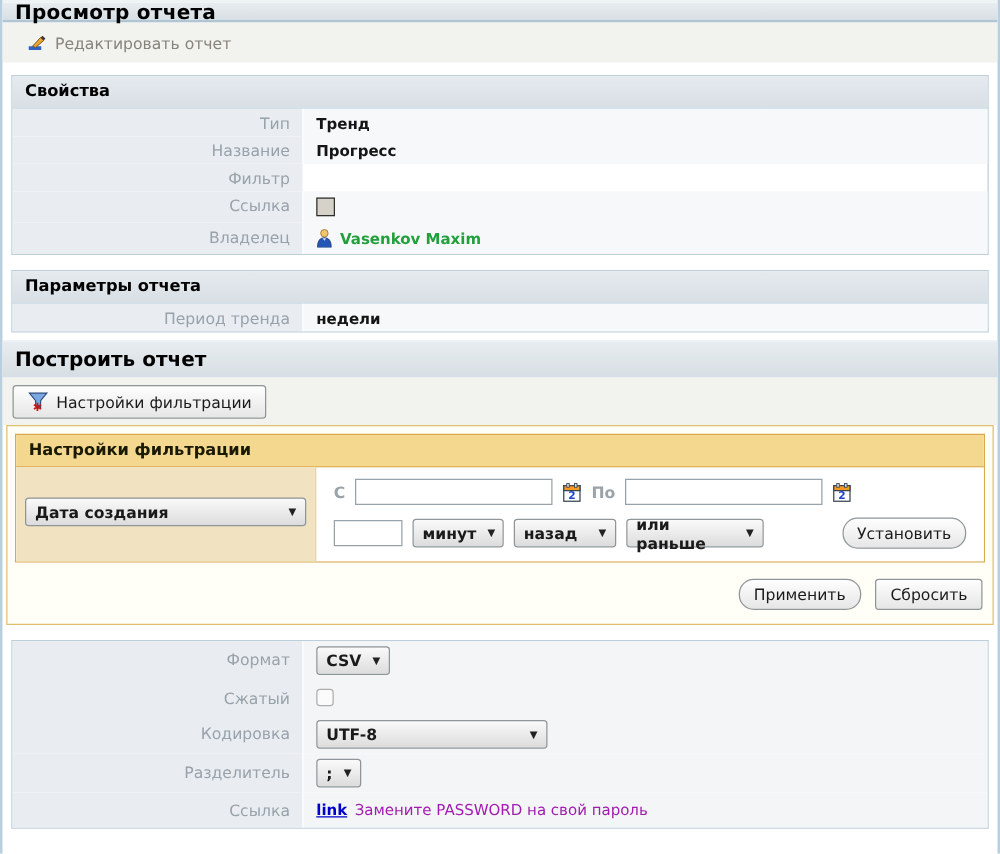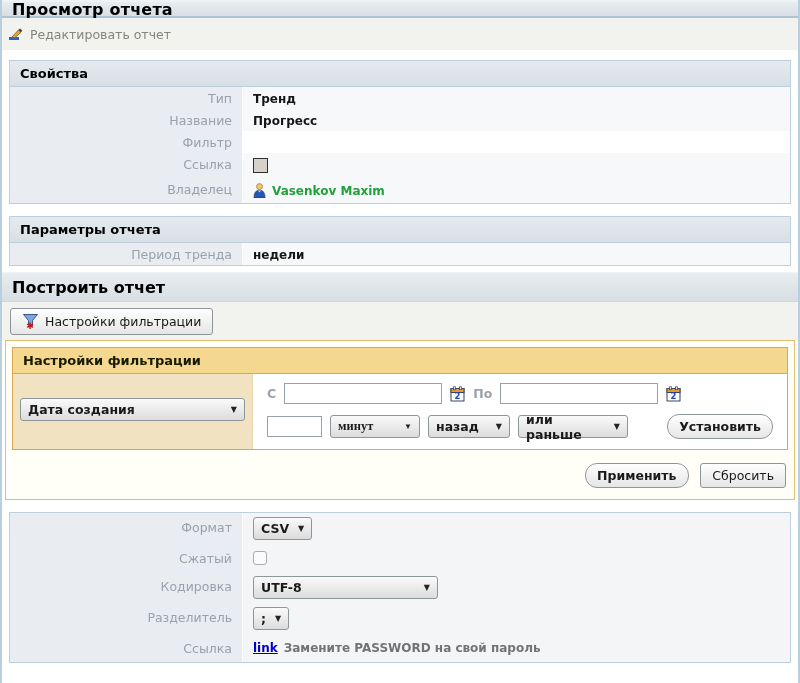--- a/index.html
+++ b/index.html
@@ -16,21 +16,21 @@
   .title-bar {
     height: 18px; padding: 0 10px;
     display: flex; align-items: center;
     background: linear-gradient(#e7edf0, #d8dfe4);
     border-top: 2px solid #eef3f6;
     border-bottom: 2px solid #afc5d4;
     font-size: 16px; font-weight: bold; color: #000;
     letter-spacing: .2px;
   }
   .toolbar-row {
-    height: 32px; padding: 0 6px;
+    height: 32px; padding: 0 20px;
     display: flex; align-items: center; gap: 7px;
     background: #f2f2ee;
   }
   .edit-link { display: inline-flex; align-items: center; gap: 7px; color: #85857d; text-decoration: none; cursor: pointer; font-size: 12.5px; }
   .gap10 { height: 10px; } .gap12 { height: 12px; }
 
   .box { margin: 0 7px; border: 1px solid #bccfdb; }
   .box-header {
     background: linear-gradient(#e4eaee, #d9e0e5);
     border-bottom: 1px solid #bccfdb;
@@ -59,31 +59,31 @@
   }
   .build-toolbar { height: 38px; padding: 0 8px; display: flex; align-items: center; background: #f2f2ee; }
 
   .btn {
     display: inline-flex; align-items: center; gap: 6px;
     background: linear-gradient(#fefefe, #e6e6e6);
     border: 1px solid #8f9699; border-radius: 3px;
     padding: 4px 11px; font-size: 12.5px; color: #1a1a1a; cursor: pointer;
     font-family: "DejaVu Sans", "Liberation Sans", sans-serif;
   }
-  .btn.bold { font-weight: bold; border-radius: 12px; }
+  .btn.bold { font-weight: normal; border-radius: 12px; }
 
   .fake-select {
     display: inline-flex; align-items: center; justify-content: space-between;
     background: linear-gradient(#fafafa, #dcdcdc);
     border: 1px solid #8f9699; border-radius: 3px;
     padding: 3px 7px; font-weight: bold; font-size: 12.5px; color: #1a1a1a; cursor: pointer;
     height: 23px;
   }
   .fake-select::after { content: "▼"; font-size: 8px; margin-left: 9px; color: #222; }
-  .w225 { width: 225px; } .w90 { width: 90px; font-family: Liberation Serif, serif; } .w82 { width: 82px; } .w110 { width: 110px; } .w185 { width: 185px; }
+  .w225 { width: 225px; } .w90 { width: 73px; } .w82 { width: 82px; } .w110 { width: 110px; } .w185 { width: 185px; }
 
   .text-input {
     background: #fff; border: 1px solid #98a2aa; height: 21px;
     padding: 0 4px; font-size: 12px; font-family: inherit;
   }
   .w158 { width: 158px; } .w55 { width: 55px; }
 
   
   .filter-outer { margin: 0 3px; border: 1px solid #e2bf6f; background: #fffef7; padding: 6px 6px 0 6px; }
   .filter-inner { border: 1px solid #d8a94e; }
@@ -103,21 +103,21 @@
     background: #d6d2c9; border: 1px solid #30302e;
   }
   .checkbox-plain {
     display: inline-block; width: 14px; height: 14px;
     background: #fbfbfb; border: 1px solid #adadad; border-radius: 3px; cursor: pointer;
   }
   .opt-row { display: flex; min-height: 28px; }
   .opt-row .prop-label { padding-top: 7px; }
   .opt-row .prop-value { padding-top: 4px; padding-bottom: 4px; background: #f3f5f7; }
   .link-blue { color: #0000cc; text-decoration: underline; font-weight: bold; cursor: pointer; }
-  .link-note { font-weight: bold; color: #737373; }
+  .link-note { font-weight: normal; color: #a21caf; }
 
   .footer { padding: 12px 10px 0 0; text-align: right; }
 
   .icon { display: inline-flex; flex: none; }
 </style>
 </head>
 <body>
 
 <div class="container">
 

